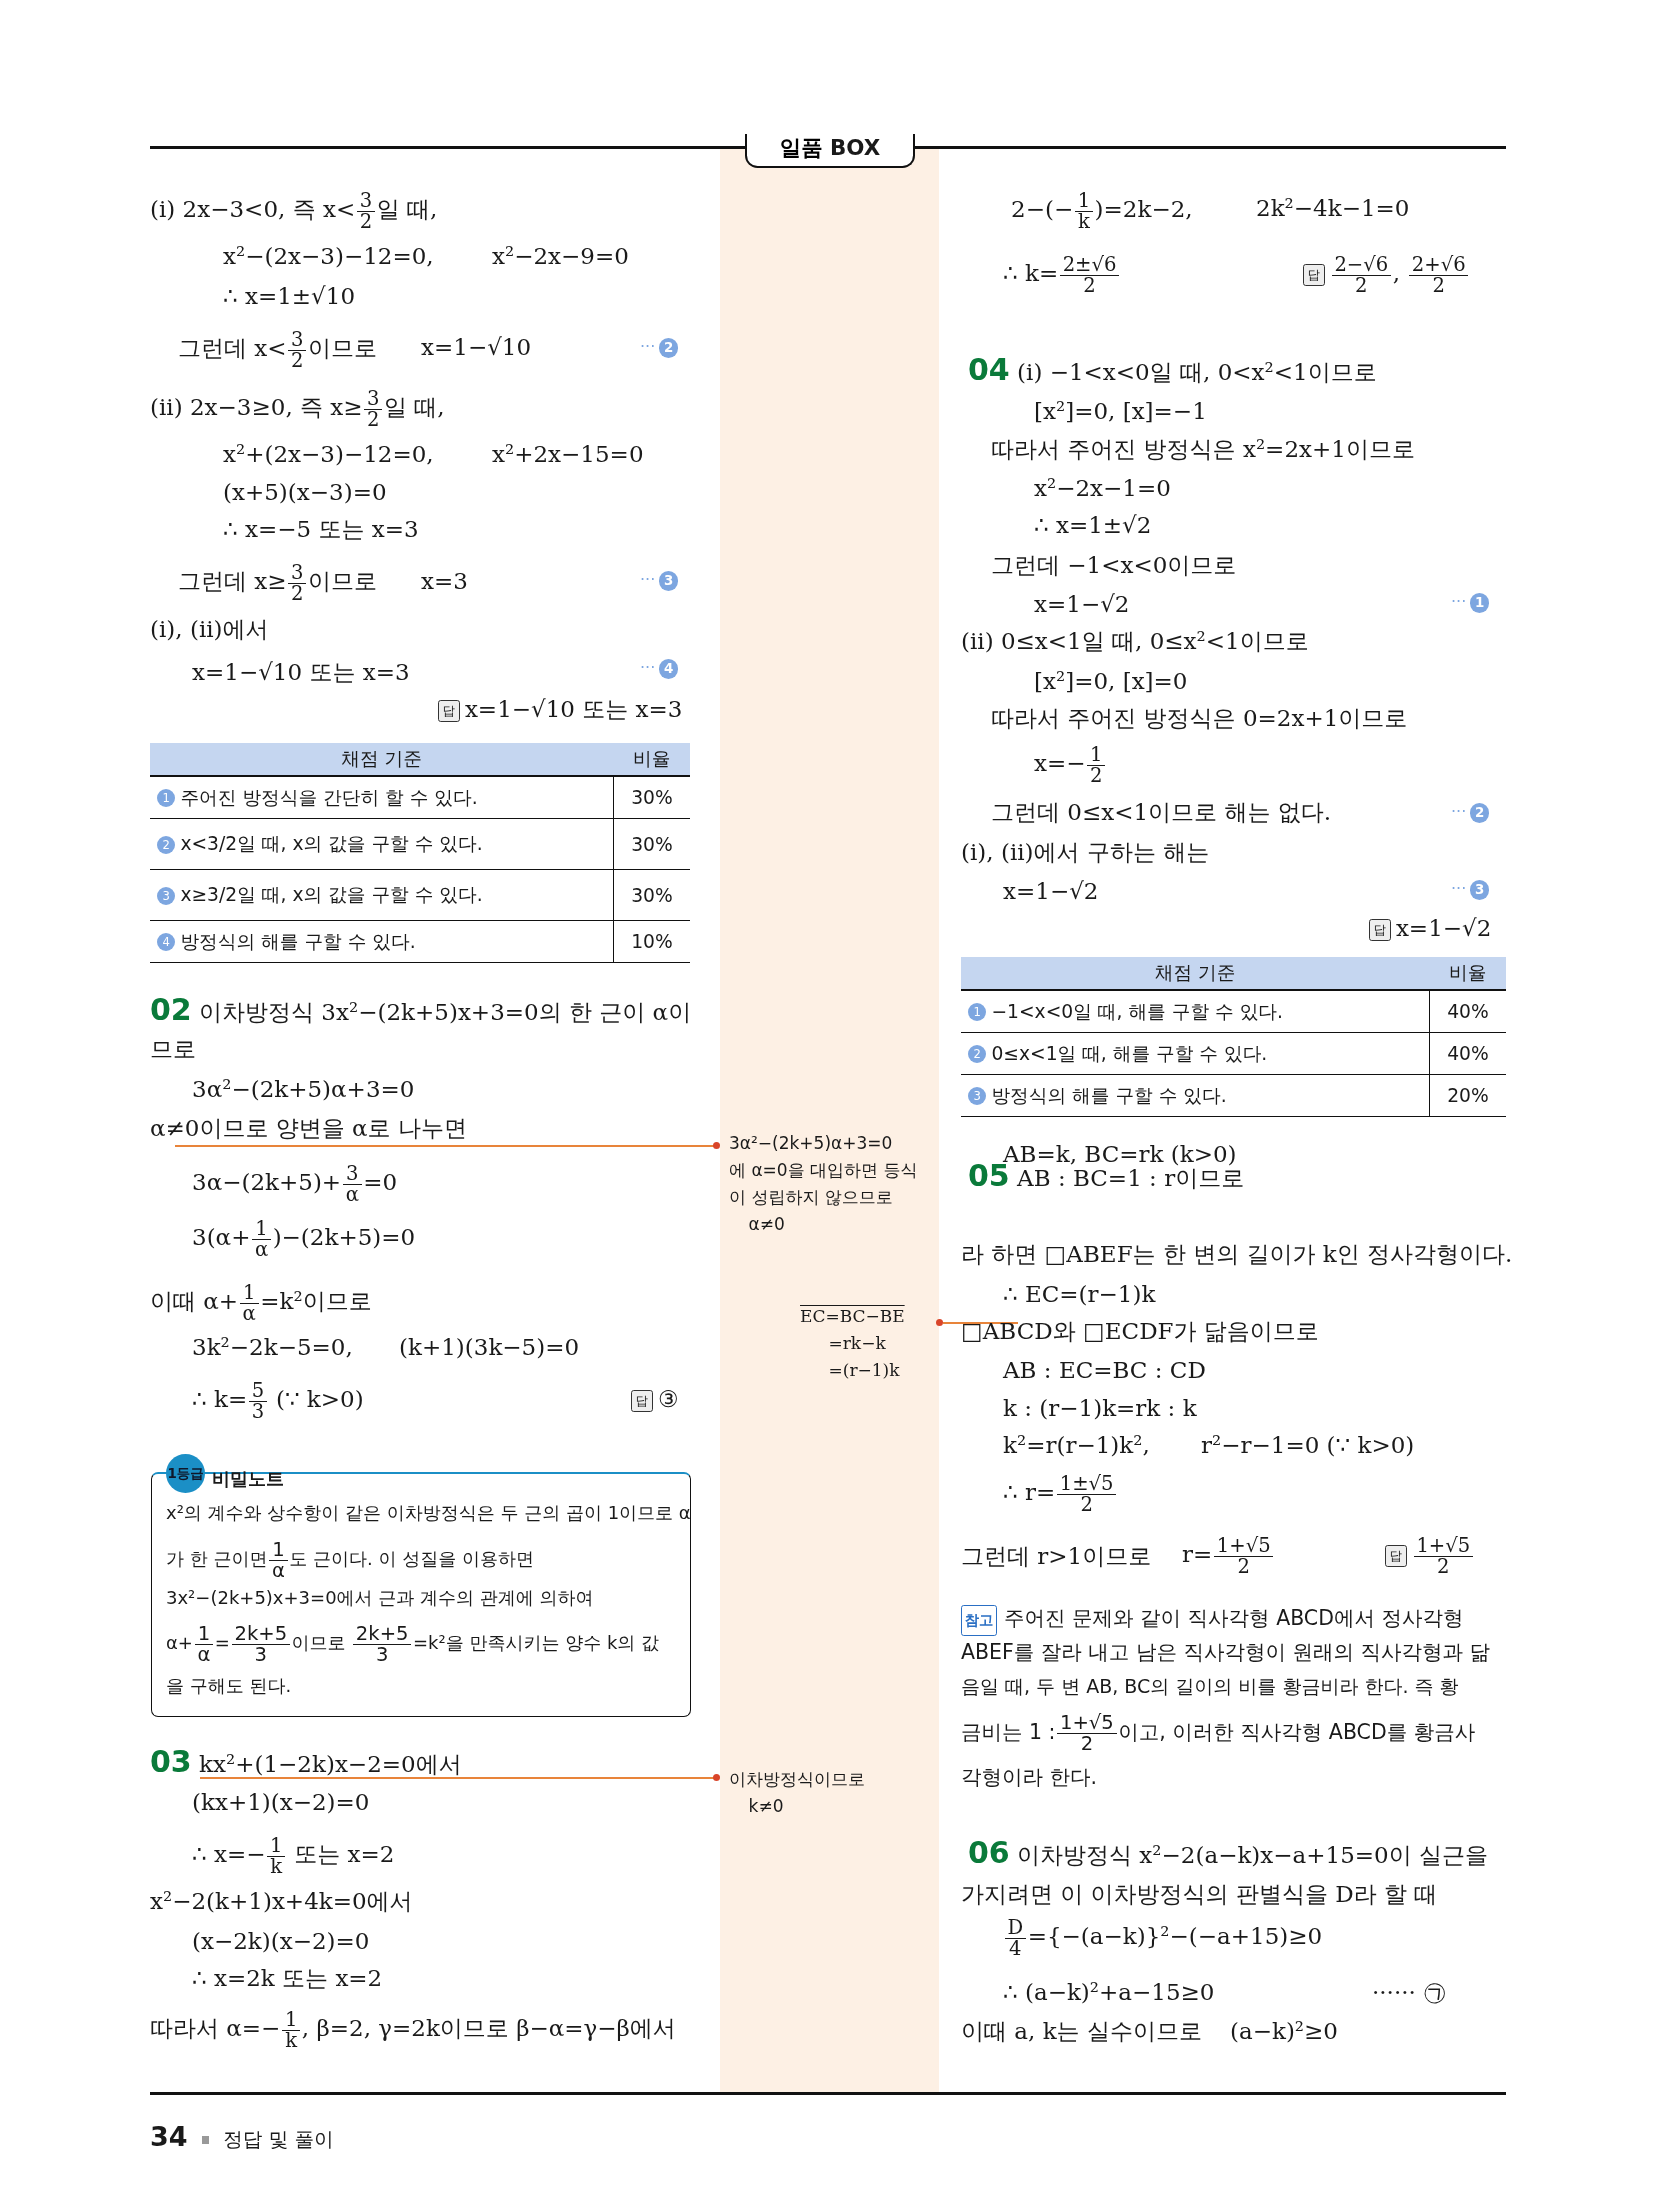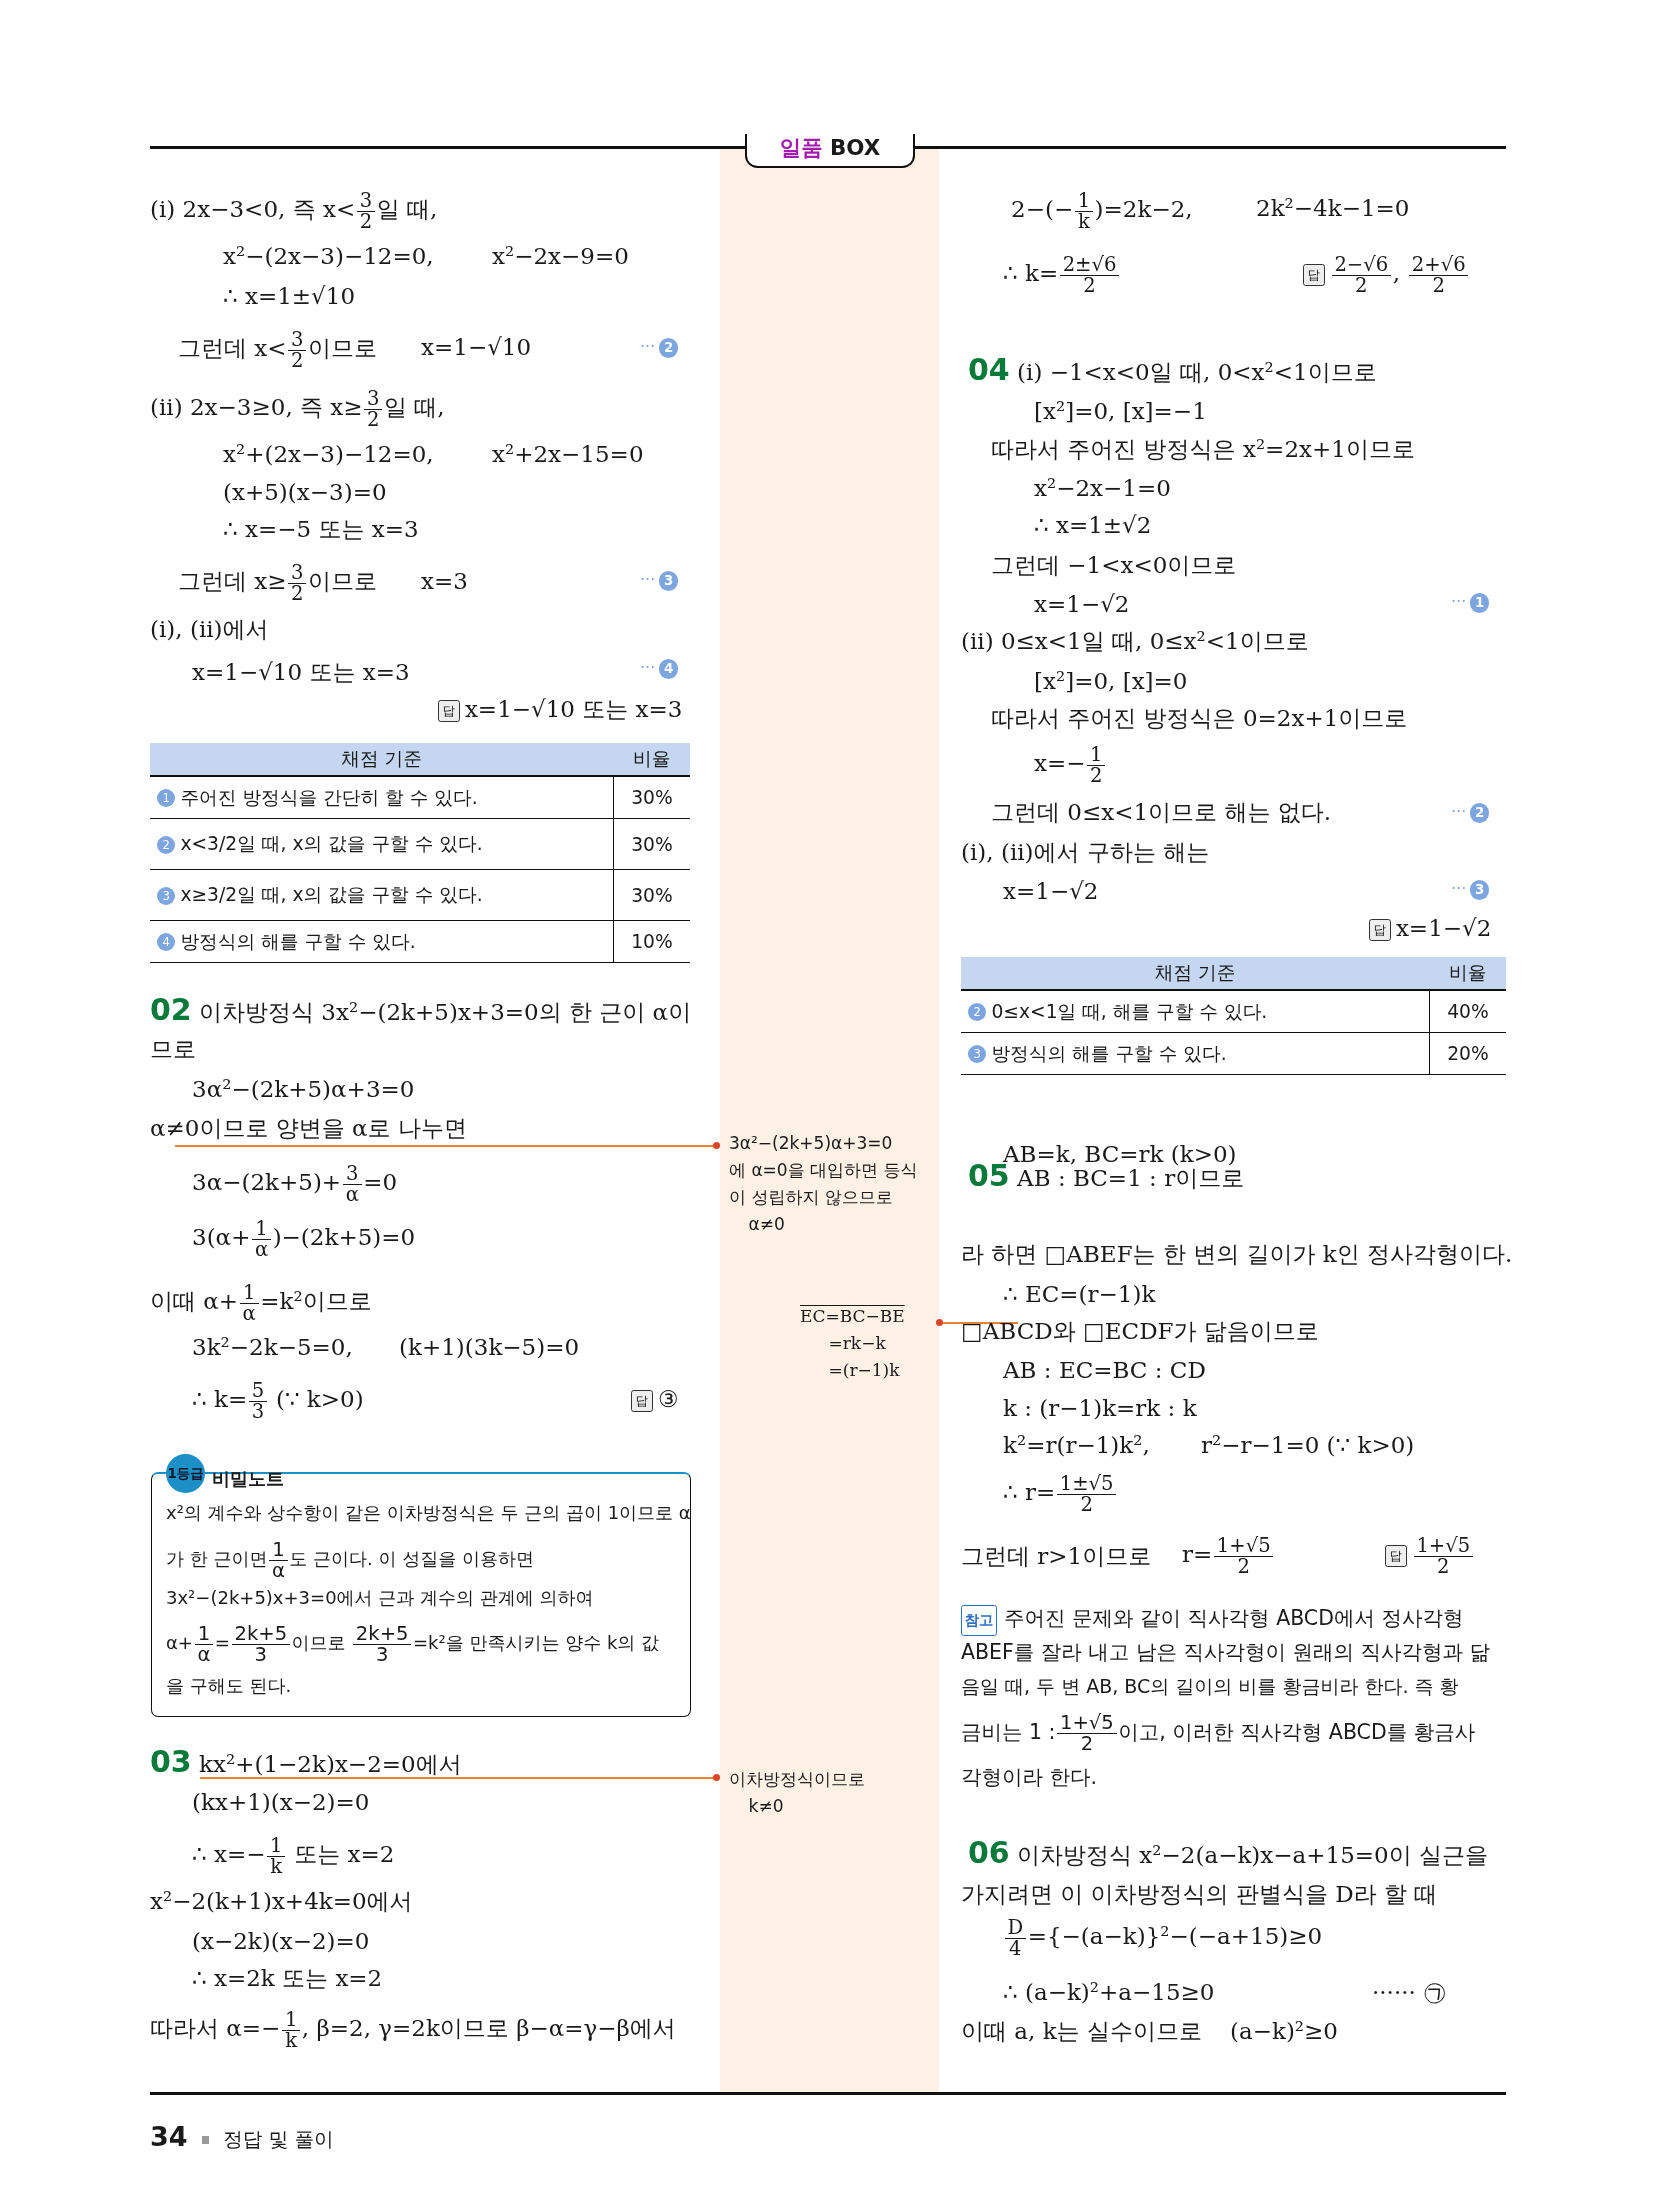--- a/index.html
+++ b/index.html
@@ -8,21 +8,21 @@
   .sans{font-family:"DejaVu Sans","Liberation Sans",sans-serif;}
 
   
   .topline{position:absolute;top:146px;height:2.7px;background:#111;}
   .topline.l{left:150px;width:595px;}
   .topline.r{left:911px;width:595px;}
   .boxtab{position:absolute;left:745px;top:134px;width:166px;height:32px;
           border:2.7px solid #111;border-top:none;border-radius:0 0 12.5px 12.5px;
           background:#fff;text-align:center;font-family:"DejaVu Sans","Liberation Sans",sans-serif;
           font-weight:bold;font-size:21.4px;line-height:28.5px;}
-  .boxtab .red{color:#a21caf;}
+  .boxtab .red{color:#000000;}
   .middle{position:absolute;left:720px;top:149px;width:219px;height:1944px;background:#fdf0e4;}
 
   .line{position:absolute;font-size:23px;white-space:nowrap;line-height:28.5px;}
   .num{font-family:"DejaVu Sans","Liberation Sans",sans-serif;font-weight:bold;color:#0a7a3a;font-size:30px;}
   .frac{display:inline-block;vertical-align:middle;text-align:center;font-size:19.6px;line-height:19.6px;margin:0 1.8px;}
   .frac .n{display:block;border-bottom:1.8px solid #1a1a1a;padding:0 2.7px;}
   .frac .d{display:block;padding:0 2.7px;}
   .ans{display:inline-block;width:19.6px;height:19.6px;border:1.8px solid #333;border-radius:2.7px;
        font-family:"DejaVu Sans","Liberation Sans",sans-serif;font-size:12.5px;line-height:19.6px;
        text-align:center;vertical-align:middle;margin-right:5.3px;background:#eee;}
@@ -188,20 +188,24 @@
 <div class="step" style="left:1451px;top:879px">···<b>3</b></div>
 <div class="line" style="left:1369px;top:914px"><span class="ans">답</span><span>x=1−√2</span></div>
 
 <table class="crit" style="left:961px;top:957px;width:545px">
   <tbody>
       <tr>
         <th>채점 기준</th>
         <th>비율</th>
       </tr>
   <tr>
+        <td style="height:36px"><span class="cnum">1</span><span>−1&lt;x&lt;0일 때, 해를 구할 수 있다.</span></td>
+        <td class="pct">40%</td>
+      </tr>
+  <tr>
         <td style="height:36px"><span class="cnum">2</span><span>0≤x&lt;1일 때, 해를 구할 수 있다.</span></td>
         <td class="pct">40%</td>
       </tr>
   <tr>
         <td style="height:36px"><span class="cnum">3</span><span>방정식의 해를 구할 수 있다.</span></td>
         <td class="pct">20%</td>
       </tr>
 </tbody>
   </table>
 

